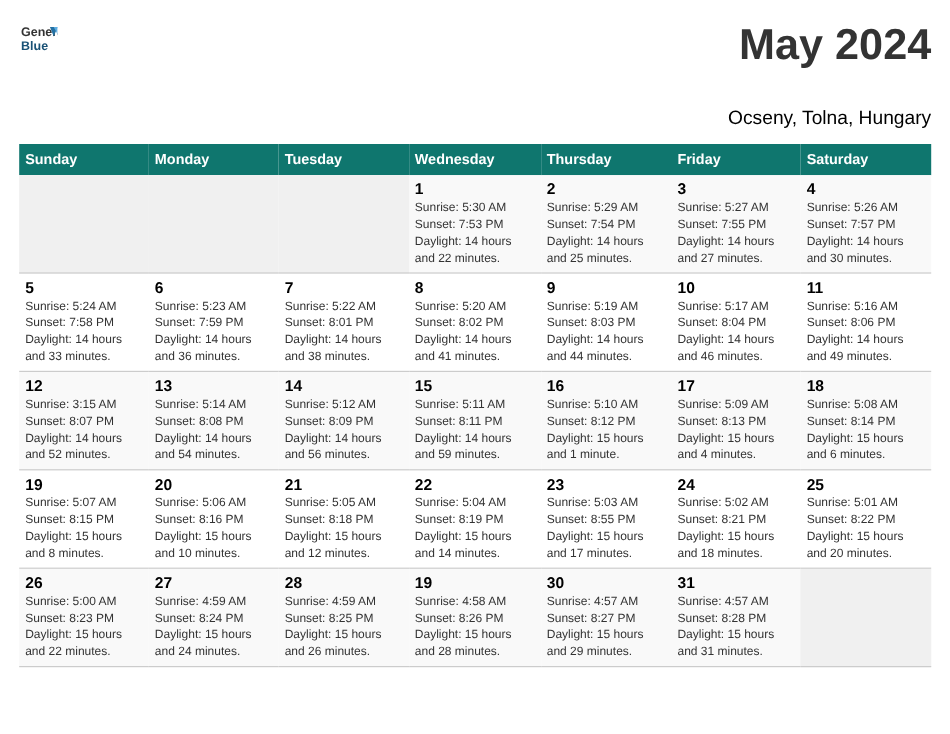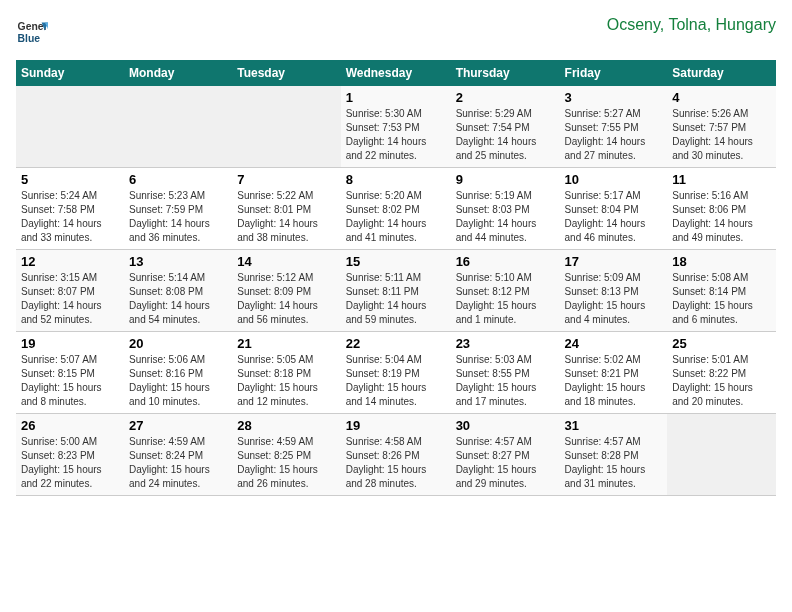--- a/index.html
+++ b/index.html
@@ -28,21 +28,22 @@
     .title-block {
       text-align: right;
     }
     .title-month {
       font-size: 36px;
       font-weight: bold;
       color: #333;
     }
     .title-location {
       font-size: 16px;
-      color: #15803d;
+      color: #000000;
+      margin-top: 32px;
     }
     table {
       width: 100%;
       border-collapse: collapse;
       font-size: 11px;
     }
     thead tr th {
       background-color: #0f766e;
       color: #fff;
       text-align: left;
@@ -86,20 +87,21 @@
 <div class="header">
   <div class="logo">
     <svg class="logo-icon" viewBox="0 0 40 40" xmlns="http://www.w3.org/2000/svg">
       <text x="2" y="18" font-size="13" font-weight="bold" fill="#333">General</text>
       <text x="2" y="32" font-size="13" font-weight="bold" fill="#1a5276">Blue</text>
       <polygon points="32,8 40,8 36,18" fill="#2471a3"></polygon>
       <polygon points="36,8 40,8 40,16" fill="#5dade2"></polygon>
     </svg>
   </div>
   <div class="title-block">
+    <div class="title-month">May 2024</div>
     <div class="title-location">Ocseny, Tolna, Hungary</div>
   </div>
 </div>
 
 <table>
   <thead>
     <tr>
     <th>Sunday</th>
         <th>Monday</th>
         <th>Tuesday</th>

